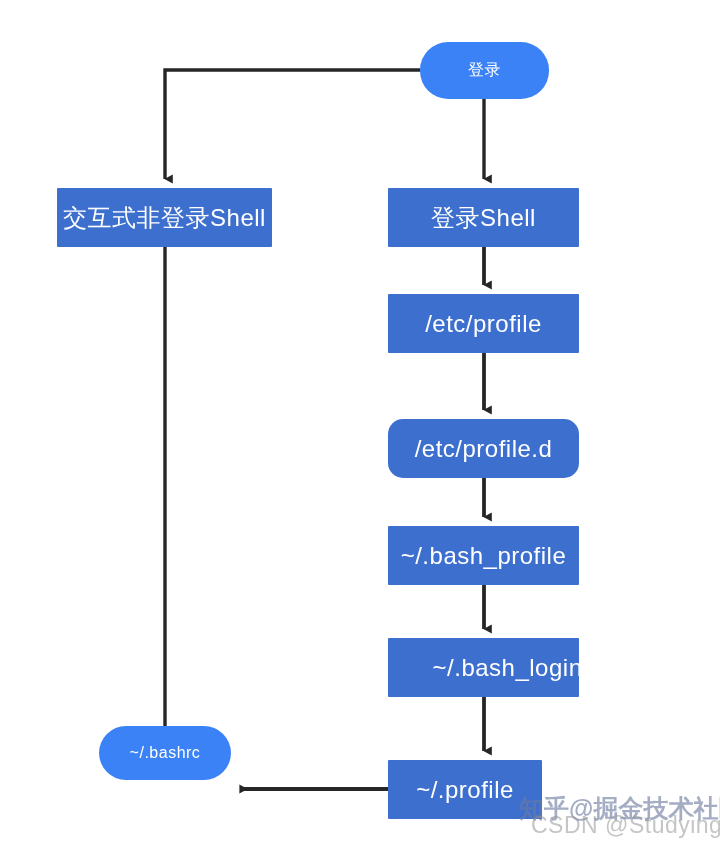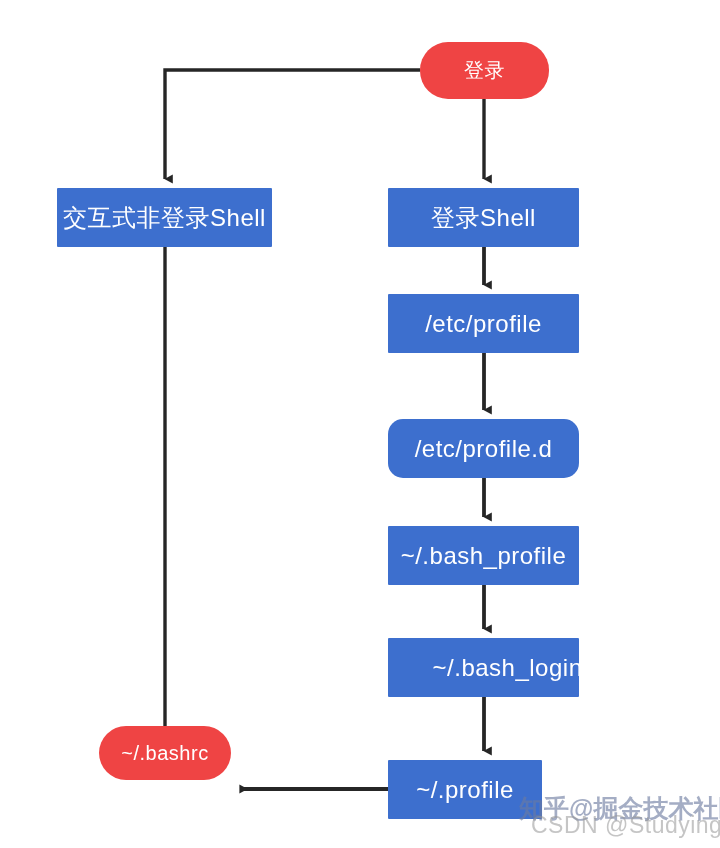--- a/index.html
+++ b/index.html
@@ -34,22 +34,22 @@
     box-sizing: border-box;
     letter-spacing: 0.5px;
     z-index: 2;
   }
   .node-rect {
     background: #3d6fce;
     font-size: 24px;
     border-radius: 1px;
   }
   .node-pill {
-    background: #ef4444;
-    font-size: 20px;
+    background: #3b82f6;
+    font-size: 16px;
     border-radius: 28px;
   }
   .watermark {
     position: absolute;
     z-index: 3;
     white-space: nowrap;
     font-weight: bold;
     pointer-events: none;
   }
   #wm-zhihu {

